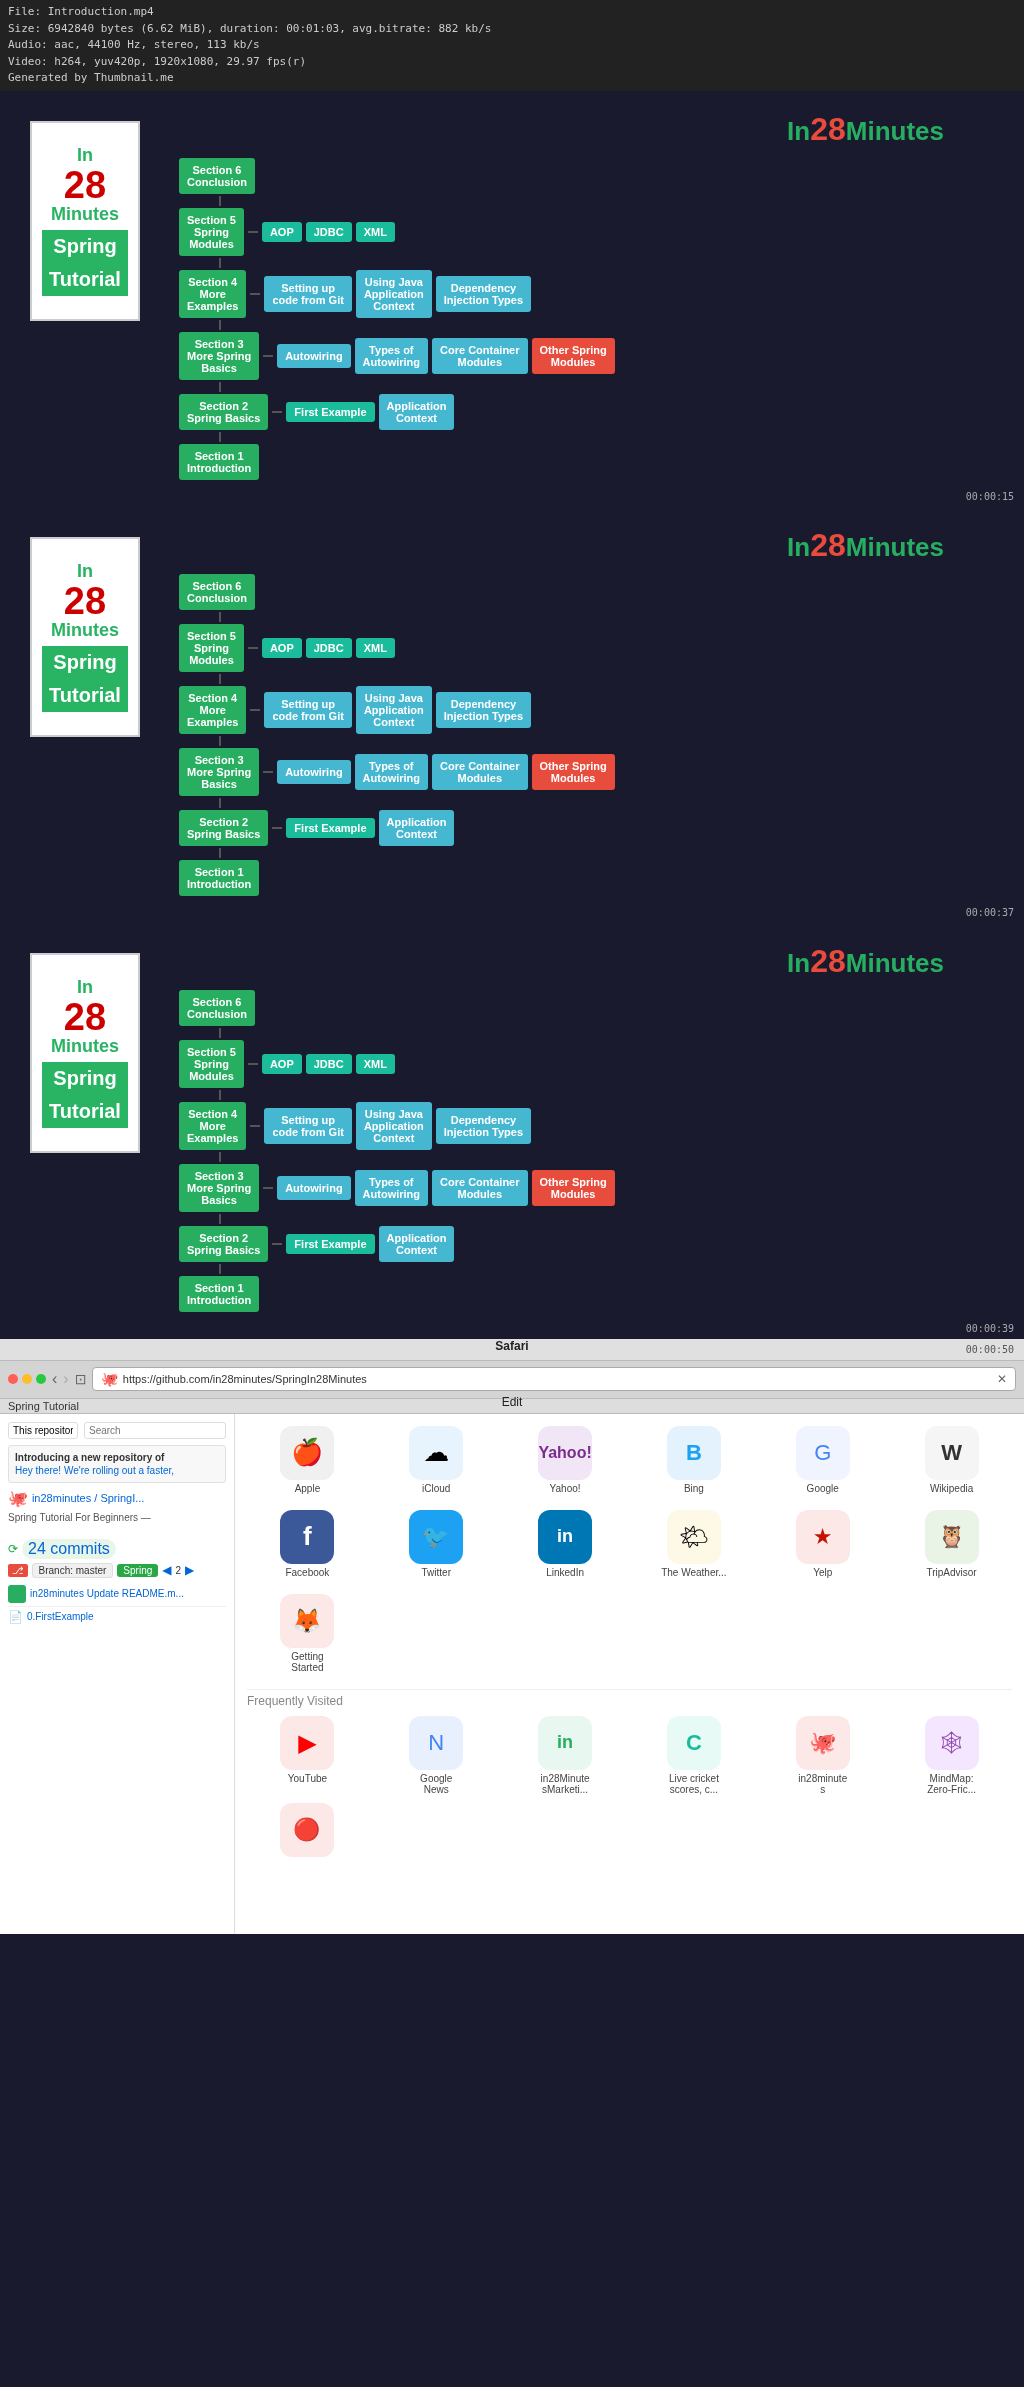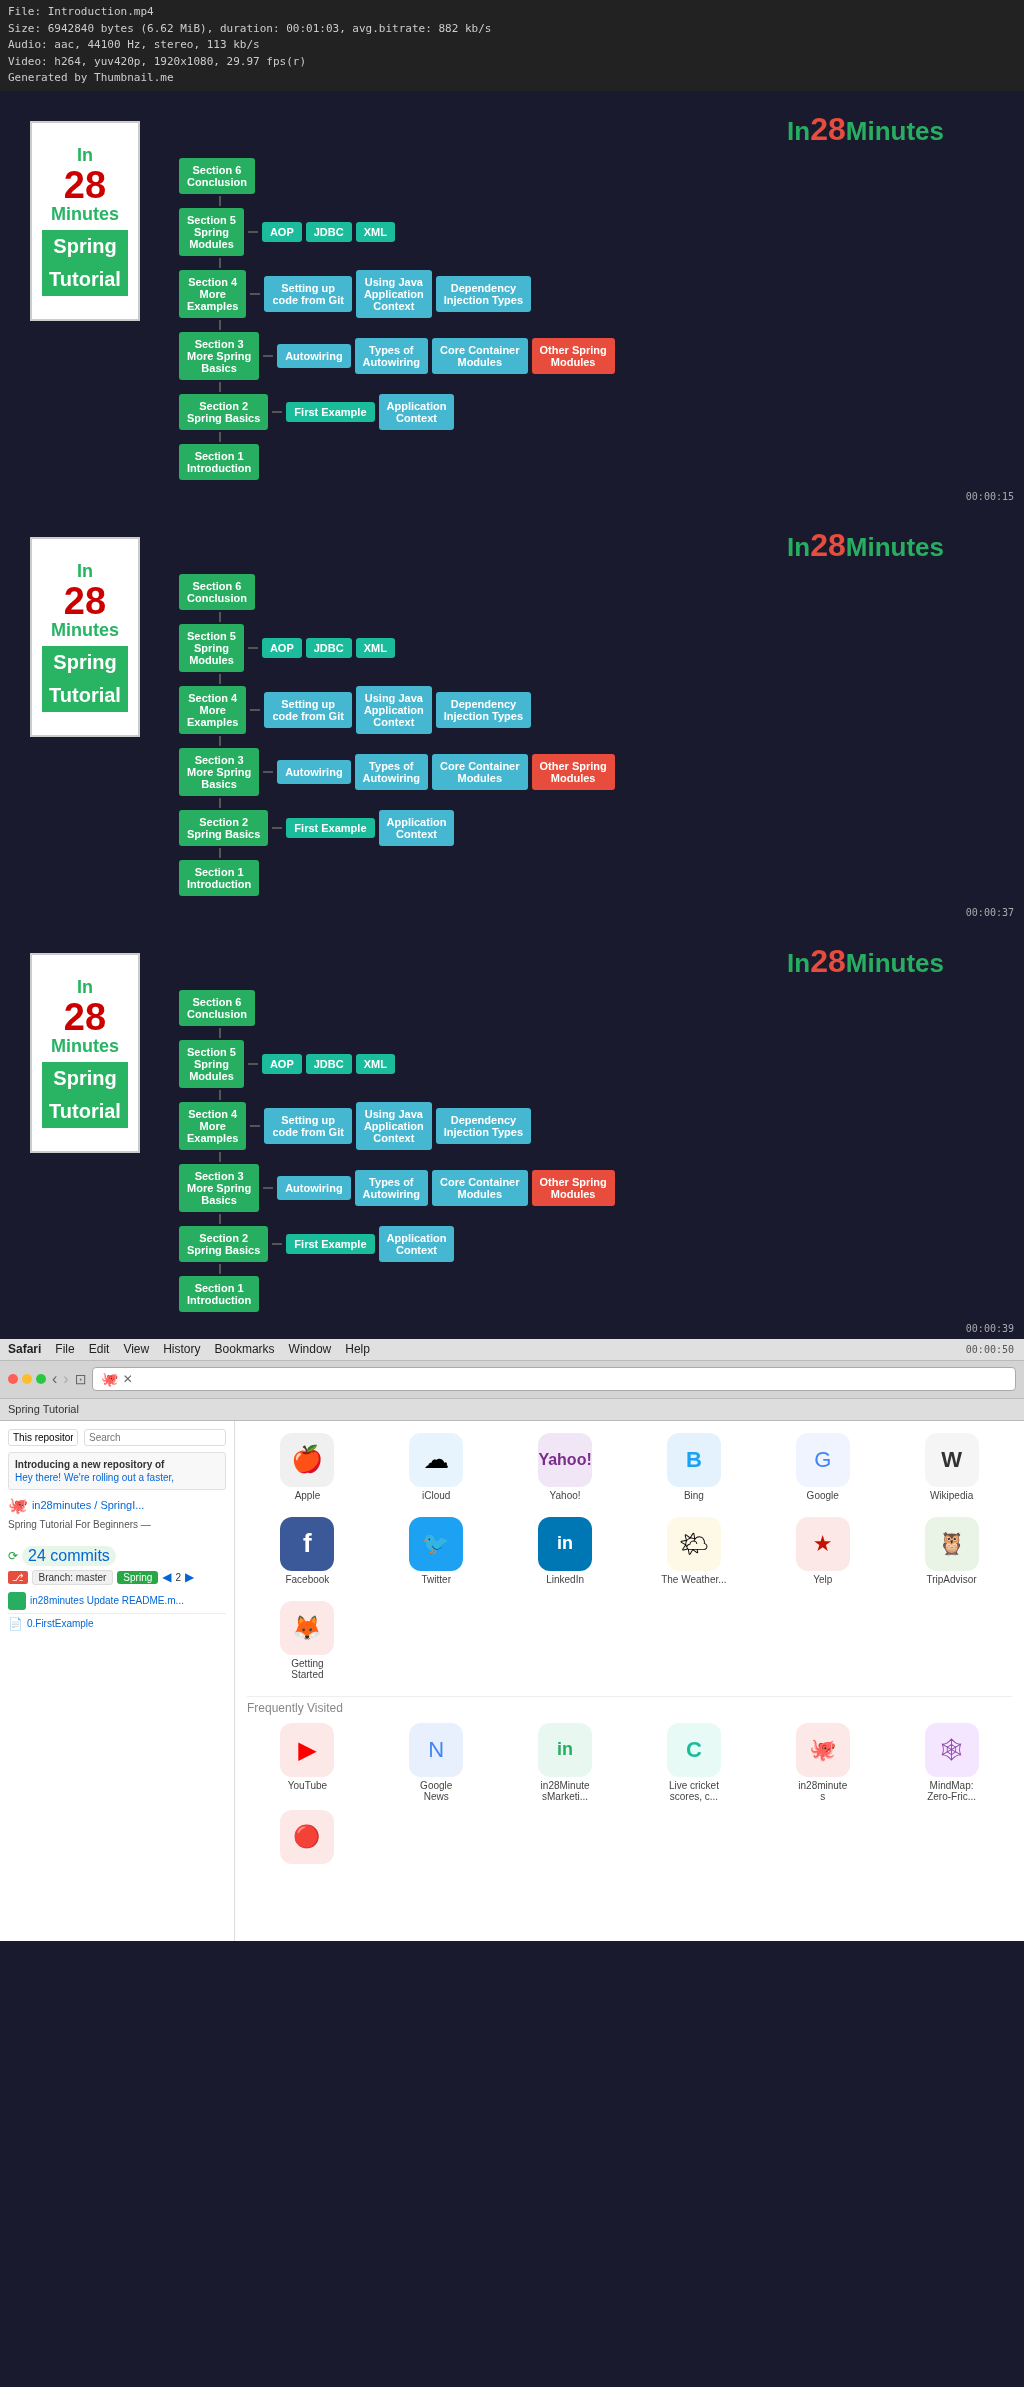--- a/index.html
+++ b/index.html
@@ -337,21 +337,21 @@
     <div class="row">
       <div class="box-green">Section 1<br>Introduction</div>
     </div>
   </div>
 
   <div class="timestamp" style="right:10px;bottom:5px;position:absolute;color:#aaa;font-size:10px;font-family:monospace;">00:00:39</div>
 </div>
 
 <div style="background:#c8c8c8; position:relative;">
 
-  <div style="background:#e0e0e0; height:22px; display:flex; align-items:center; padding:0 8px; gap:14px; font-size:12px; color:#222; border-bottom:1px solid #bbb;">
+  <div style="background:#e0e0e0; height:22px; display:flex; align-items:center; padding:0 8px; gap:14px; font-size:12px; color:#222; border-bottom:1px solid #bbb;flex-direction:column;">
     <span style="font-weight:bold; cursor:pointer;">Safari</span>
     <span style="cursor:pointer;">File</span>
     <span style="cursor:pointer;">Edit</span>
     <span style="cursor:pointer;">View</span>
     <span style="cursor:pointer;">History</span>
     <span style="cursor:pointer;">Bookmarks</span>
     <span style="cursor:pointer;">Window</span>
     <span style="cursor:pointer;">Help</span>
   </div>
 
@@ -360,25 +360,26 @@
       <div class="browser-dot" style="background:#ff5f57;"></div>
       <div class="browser-dot" style="background:#ffbd2e;"></div>
       <div class="browser-dot" style="background:#28c940;"></div>
     </div>
     <button style="background:none;border:none;font-size:16px;cursor:pointer;color:#666;">‹</button>
     <button style="background:none;border:none;font-size:16px;cursor:pointer;color:#aaa;">›</button>
     <button style="background:none;border:none;font-size:14px;cursor:pointer;color:#666;">⊡</button>
 
     <div style="flex:1; background:white; border:1px solid #aaa; border-radius:4px; height:24px; display:flex; align-items:center; padding:0 8px; gap:4px; position:relative; left:0;">
       <span style="font-size:14px;">🐙</span>
+      <span style="font-size:11px; color:#333; flex:1;">https://github.com/in28minutes/SpringIn28Minutes</span>
       <span style="cursor:pointer; color:#666; font-size:12px;">✕</span>
     </div>
   </div>
 
-  <div style="background:#ddd; height:22px; display:flex; align-items:center; padding:0 8px; font-size:11px; color:#333; border-bottom:1px solid #bbb; gap:10px;">
+  <div style="background:#ddd; height:15px; display:flex; align-items:center; padding:0 8px; font-size:11px; color:#333; border-bottom:1px solid #bbb; gap:10px;">
     <span style="cursor:pointer; color:#333;">Spring Tutorial</span>
   </div>
 
   <div style="display:flex; background:#f5f5f5; height:520px; overflow:hidden;">
 
     <div style="background:white; width:235px; min-width:235px; padding:8px; font-size:11px; border-right:1px solid #ddd; overflow:hidden;">
       <div style="display:flex; align-items:center; gap:6px; margin-bottom:6px;">
         <input style="font-size: 10px; padding: 2px 4px; border: 1px solid rgb(221, 221, 221); border-radius: 3px; width: 70px;" value="This repository" readonly="">
         <input style="font-size: 10px; padding: 2px 4px; border: 1px solid rgb(221, 221, 221); border-radius: 3px; flex: 1 1 0%;" placeholder="Search">
       </div>

